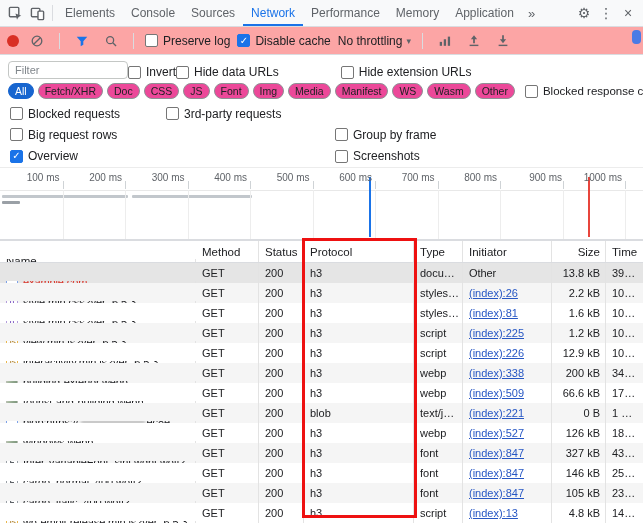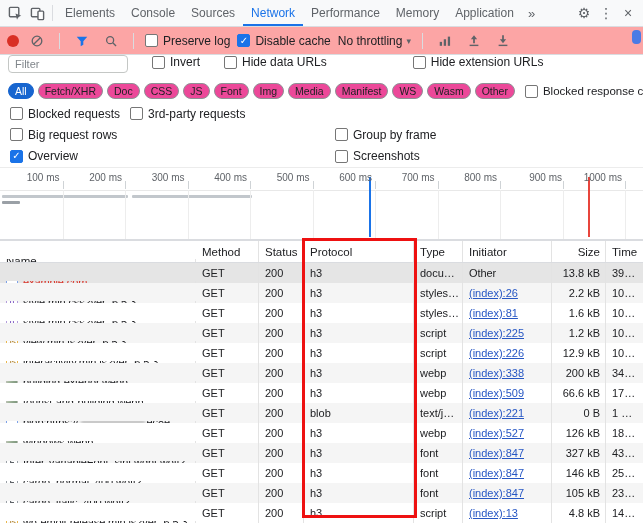--- a/index.html
+++ b/index.html
@@ -30,36 +30,36 @@
   .select .caret { color:#5f6368; font-size:9px; }
 
   
   .ck { display:inline-flex; align-items:center; gap:5px; cursor:pointer; white-space:nowrap; font-size:12px; }
   .ck .box { width:13px; height:13px; border:1px solid #767676; border-radius:2px; background:#fff;
              display:inline-flex; align-items:center; justify-content:center; flex:0 0 auto; }
   .ck .box.on { background:#1a73e8; border-color:#1a73e8; }
   .ck .box.on::after { content:"✓"; color:#fff; font-size:10px; line-height:1; }
 
   
-  .filterrow { display:flex; align-items:flex-start; height:24px; padding:0 8px; gap:24px; }
+  .filterrow { display:flex; align-items:flex-end; height:24px; padding:0 8px; }
   .filter { width:120px; height:18px; border:1px solid #c4c7c5; border-radius:4px; padding:0 6px;
             font-size:11px; font-family:"Liberation Sans",sans-serif; color:#202124; outline:none; }
   .filter::placeholder { color:#80868b; }
   .ml-lg { margin-left:62px; }
 
   
   .chiprow { display:flex; align-items:center; height:24px; padding:0 8px; gap:4px; }
   .chip { border:1px solid #8f9095; border-radius:9px; padding:1px 6px; font-size:10.5px;
           color:#202124; background:#ec4899; white-space:nowrap; cursor:pointer; }
   .chip.selected { background:#1765cf; border-color:#1765cf; color:#fff; }
   .chiprow .ck { margin-left:6px; font-size:11.5px; }
 
   
   .optrow { display:flex; align-items:center; padding:0 10px; }
-  .optrow.r5 { height:21px; } .optrow.r6 { height:21px; } .optrow.r7 { height:22px; }
+  .optrow.r5 { height:21px;gap:36px; } .optrow.r6 { height:21px; } .optrow.r7 { height:22px; }
   .w120 { width:120px; } .w325 { width:325px; }
 
   
   .timeline { position:relative; height:73px; border-top:1px solid #ececec; border-bottom:1px solid #dadce0; background:#fff; }
   .tl-label { position:absolute; top:4px; width:60px; text-align:right; font-size:10px; color:#5f6368; }
   .tl-tick { position:absolute; top:13px; width:1px; height:8px; background:#cfd3d6; }
   .tl-grid { position:absolute; top:22px; bottom:0; width:1px; background:#ededed; }
   .tl-sep { position:absolute; top:22px; left:0; right:0; height:1px; background:#e8e8e8; }
   .tl-bar { position:absolute; height:3px; background:#c2c7cc; border-radius:1px; }
   .marker { position:absolute; top:9px; bottom:2px; width:2px; }

